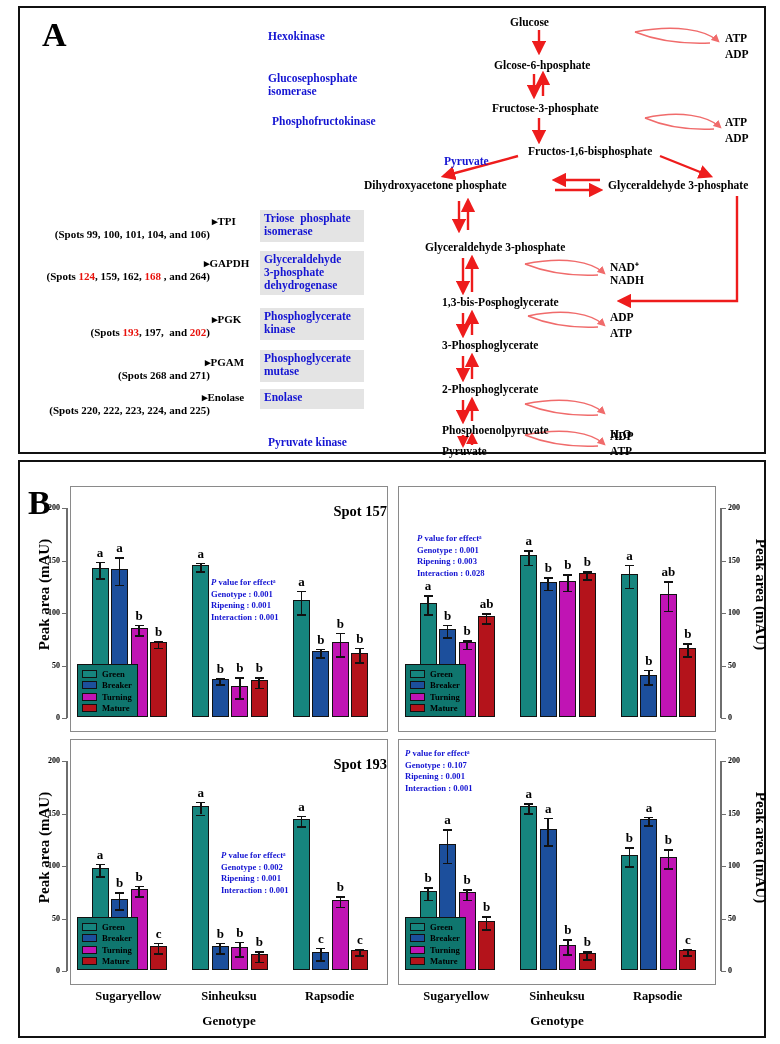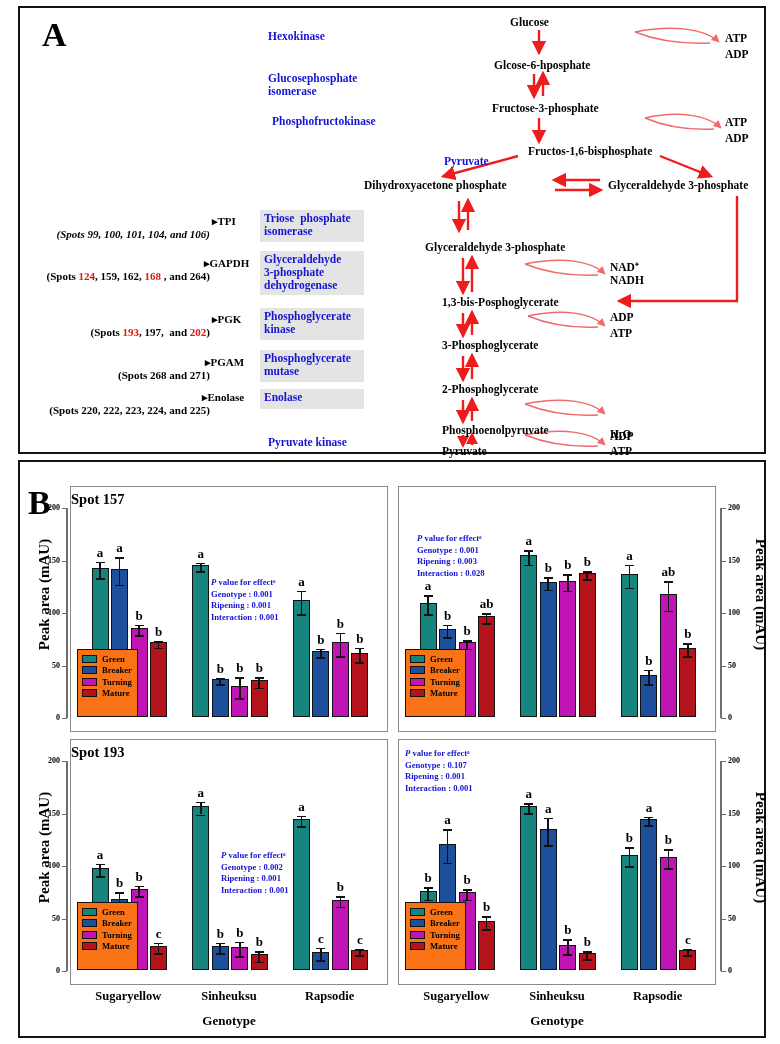--- a/index.html
+++ b/index.html
@@ -45,41 +45,41 @@
   
   .arrows { position:absolute; left:0; top:0; width:748px; height:448px; pointer-events:none; }
 
   
   .chart {
     position:absolute;
     border:1px solid #8a8a8a;
     background:#fff;
   }
   .chart-title {
-    position:absolute; width:100%; text-align:left; top:4px;
+    position:absolute; width:100%; text-align:right; top:16px;
     font-weight:bold; font-size:14.5px; font-family:"Liberation Serif", serif;
   }
   .bar {
     position:absolute; bottom:0; border:1px solid #111;
   }
   .errbar { position:absolute; width:1.6px; background:#111; }
   .errcap { position:absolute; height:1.6px; background:#111; }
   .siglet {
     position:absolute; font-family:"Liberation Serif", serif;
     font-weight:bold; font-size:13px; text-align:center; color:#000;
   }
   .pvbox {
     position:absolute; color:#1414d2; font-weight:bold;
     font-size:8.6px; font-family:"Liberation Serif", serif; line-height:1.35;
     white-space:nowrap;
   }
   .pvbox .it { font-style:italic; }
   .legend {
-    position:absolute; background:#f97316; border:1px solid #111;
-    padding:3px 5px 17px 4px;
+    position:absolute; background:#0f766e; border:1px solid #111;
+    padding:3px 5px 2px 4px;
   }
   .legrow { display:flex; align-items:center; height:11.5px; }
   .legsw { width:15px; height:8px; border:1px solid #111; margin-right:5px; }
   .legtx { font-size:8.6px; font-weight:bold; font-family:"Liberation Serif", serif; }
 
   .axis-line { position:absolute; background:#6e6e6e; }
   .tick { position:absolute; background:#6e6e6e; height:1px; width:5px; }
   .ticklab {
     position:absolute; font-size:8px; font-weight:bold;
     font-family:"Liberation Serif", serif; color:#000;
@@ -196,21 +196,21 @@
     <span class="cof" style="left:705px; top:108px;">ATP</span>
     <span class="cof" style="left:705px; top:124px;">ADP</span>
     <span class="cof" style="left:590px; top:251px;">NAD⁺</span>
     <span class="cof" style="left:590px; top:266px;">NADH</span>
     <span class="cof" style="left:590px; top:303px;">ADP</span>
     <span class="cof" style="left:590px; top:319px;">ATP</span>
     <span class="cof" style="left:590px; top:420px;">H₂O</span>
     <span class="cof" style="left:590px; top:422px;">ADP</span>
     <span class="cof" style="left:590px; top:437px;">ATP</span>
 
-    <span class="spotlab" style="left:8px; top:220px; width:182px;font-style:italic;">(Spots 99, 100, 101, 104, and 106)</span>
+    <span class="spotlab" style="left:8px; top:220px; width:182px;">(Spots 99, 100, 101, 104, and 106)</span>
     <span class="spotlab" style="left:192px; top:207px; width:42px; text-align:left;">▸TPI</span>
     <span class="enzbox" style="left:240px; top:202px; width:104px; height:32px;">Triose&nbsp; phosphate<br>isomerase</span>
 
     <span class="spotlab" style="left:8px; top:262px; width:182px;">(Spots <span class="rd">124</span>, 159, 162, <span class="rd">168</span> , and 264)</span>
     <span class="spotlab" style="left:184px; top:249px; width:52px; text-align:left;">▸GAPDH</span>
     <span class="enzbox" style="left:240px; top:243px; width:104px; height:44px;">Glyceraldehyde<br>3-phosphate<br>dehydrogenase</span>
 
     <span class="spotlab" style="left:8px; top:318px; width:182px;">(Spots <span class="rd">193</span>, 197,&nbsp; and <span class="rd">202</span>)</span>
     <span class="spotlab" style="left:192px; top:305px; width:42px; text-align:left;">▸PGK</span>
     <span class="enzbox" style="left:240px; top:300px; width:104px; height:32px;">Phosphoglycerate<br>kinase</span>

